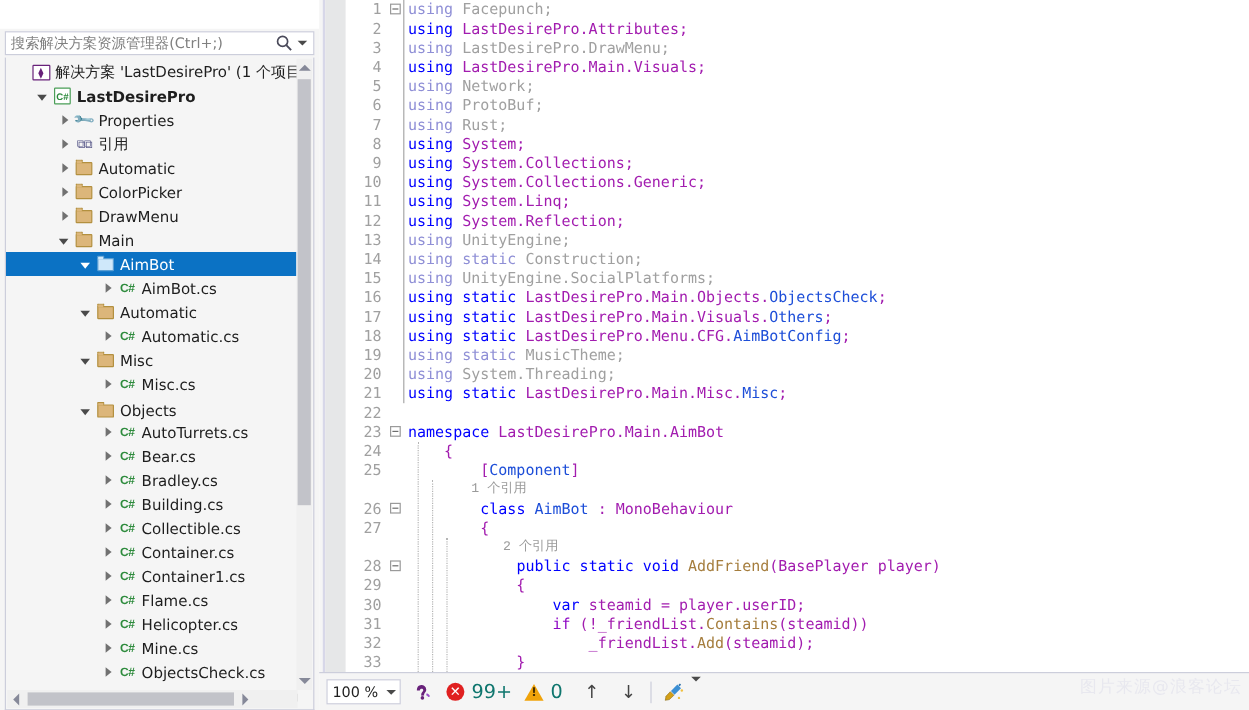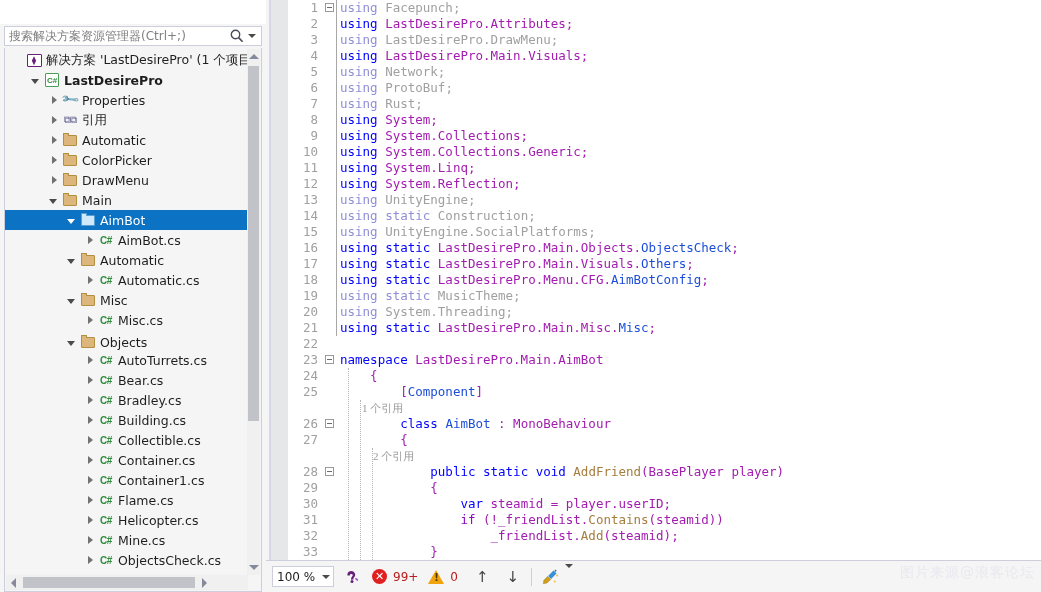--- a/index.html
+++ b/index.html
@@ -360,21 +360,21 @@
   .ctl   { color: #8f08c4; }
   .sq {
     text-decoration-color: #e01b24;
     text-decoration-style: wavy;
     text-decoration-skip-ink: none;
   }
   .refline {
     position: absolute;
     left: 52px; top: 0;
     color: #9a9a9a;
-    font-family: Liberation Serif, serif;
+    font-family: Liberation Mono, monospace;
     font-size: 11px;
     white-space: pre;
   }
 
   
   #statusbar {
     position: absolute;
     left: 266px; top: 560px;
     width: 775px; height: 32px;
     background: #f5f5f5;
@@ -431,21 +431,21 @@
     position: relative;
   }
   .warn-badge::after {
     content: "!";
     position: absolute;
     left: -2px; top: 2px;
     font-size: 10px; color: #4a3000; font-weight: bold;
     font-family: "DejaVu Sans", sans-serif;
   }
   .sb-count {
-    font-size: 12px; color: #b91c1c; margin-left: 6px;
+    font-size: 16px; color: #0f766e; margin-left: 6px;
     font-family: "DejaVu Sans", "Liberation Sans", sans-serif;
   }
   .sb-arrow {
     font-size: 15px; color: #444; margin-left: 18px;
     font-family: "DejaVu Sans", sans-serif;
   }
   .watermark {
     position: absolute;
     right: 6px; top: 564px;
     font-size: 14px;

